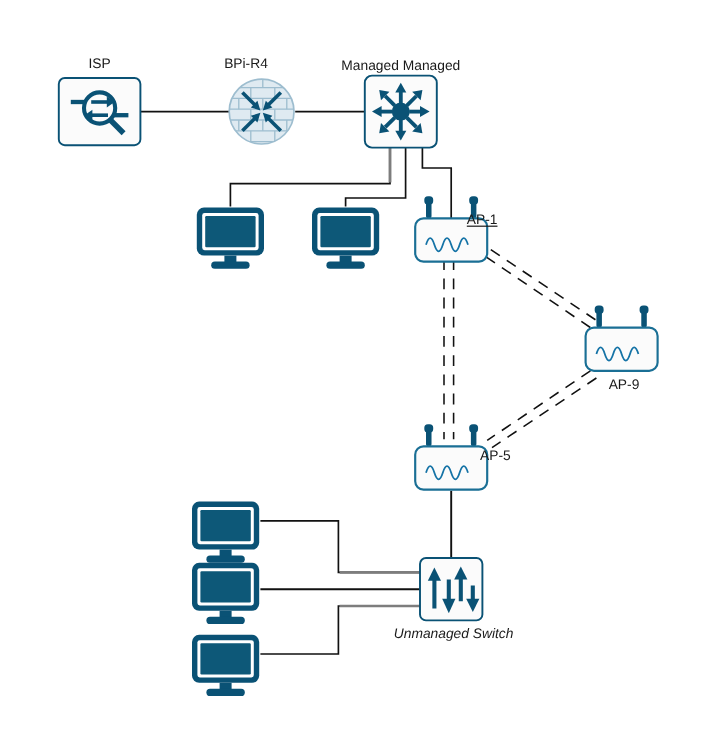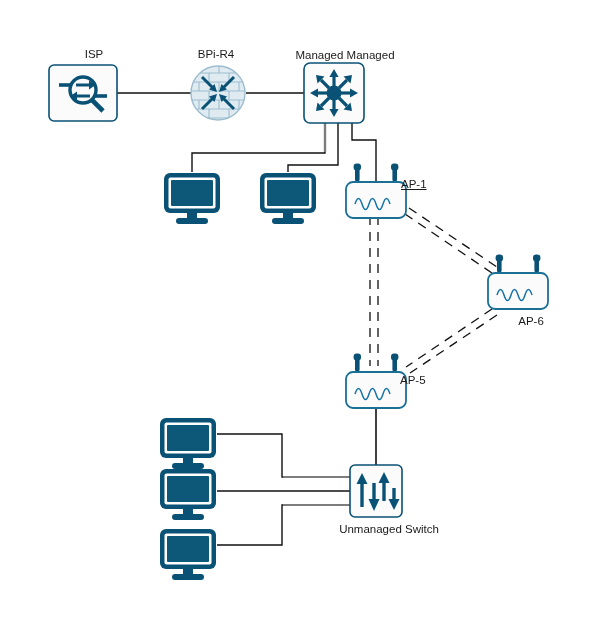--- a/index.html
+++ b/index.html
@@ -7,21 +7,21 @@
   #canvas{position:relative;width:591px;height:617px;overflow:hidden;background:#fff;}
   svg#diagram{position:absolute;left:0;top:0;width:591px;height:617px;}
   .node-label{
     position:absolute;
     font-family:"Liberation Sans",sans-serif;
     font-size:11.5px;
     color:#1a1a1a;
     white-space:nowrap;
     line-height:13px;
   }
-  .lbl-center{transform:translateX(-50%);text-align:left;margin-left:11px;}
+  .lbl-center{transform:translateX(-50%);text-align:left;}
 </style>
 </head>
 <body>
 
 <div id="canvas">
 
   <svg id="diagram" viewBox="0 0 591 617">
     <defs>
 
       <g id="monitor-glyph">
@@ -227,21 +227,21 @@
       </g>
     </g>
   </svg>
 
   <div class="node-label lbl-center" style="left:83px;top:48px;">ISP</div>
 
   <div class="node-label lbl-center" style="left:205px;top:48px;">BPi-R4</div>
 
   <div class="node-label lbl-center" style="left:334px;top:49px;">Managed Managed</div>
 
-  <div class="node-label" style="left:401px;top:178px;text-decoration:underline;">AP-1</div>
-
-  <div class="node-label lbl-center" style="left:520px;top:315px;">AP-6</div>
+  <div class="node-label" style="left:389px;top:178px;text-decoration:underline;">AP-1</div>
+
+  <div class="node-label lbl-center" style="left:520px;top:315px;">AP-9</div>
 
   <div class="node-label" style="left:400px;top:374px;">AP-5</div>
 
-  <div class="node-label lbl-center" style="left:378px;top:523px;">Unmanaged Switch</div>
+  <div class="node-label lbl-center" style="left:378px;top:523px;font-style:italic;">Unmanaged Switch</div>
 
 </div>
 
 </body></html>

